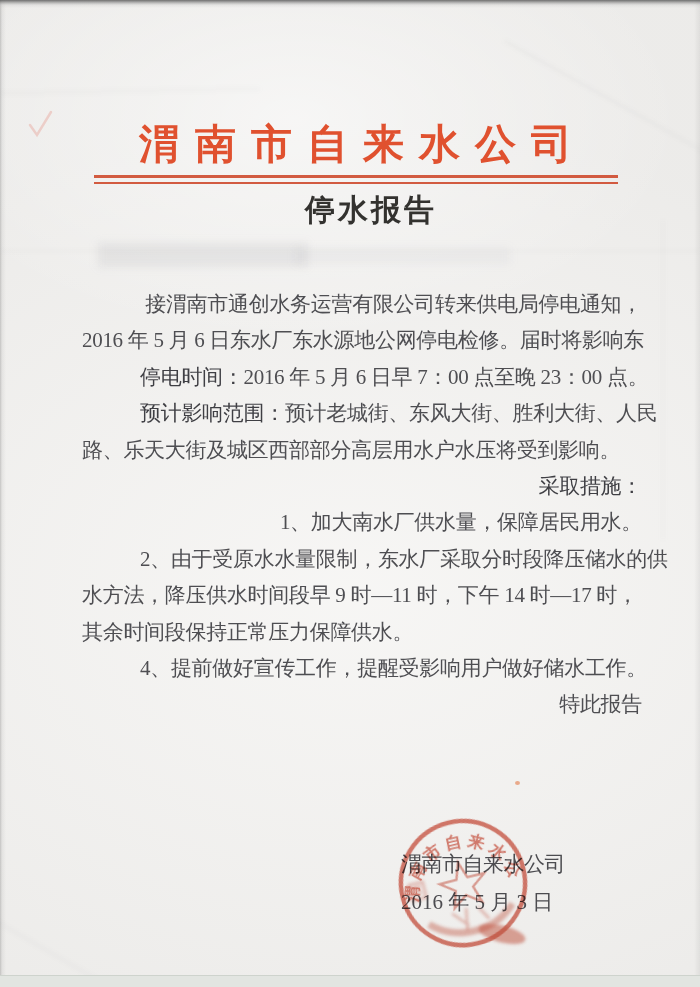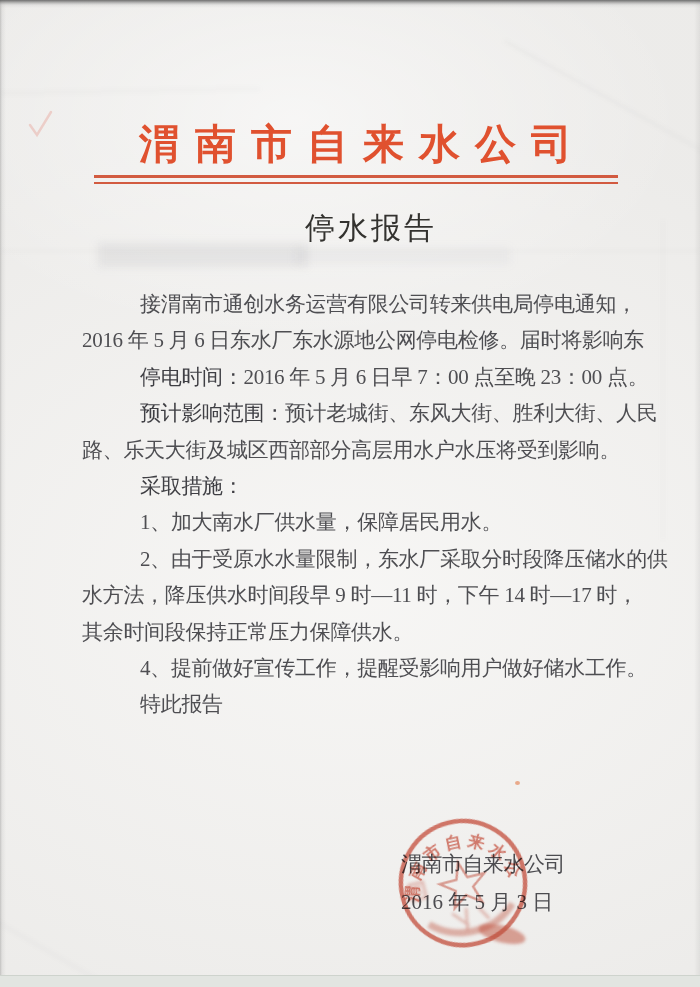--- a/index.html
+++ b/index.html
@@ -30,30 +30,30 @@
     font-size:41px;font-weight:bold;letter-spacing:15px;
     color:var(--header-red);white-space:nowrap;
   }
   .red-rule{
     position:absolute;left:94px;top:175px;width:524px;height:4px;
     border-top:3px solid var(--rule-red);
     border-bottom:2px solid var(--rule-red);
     opacity:.9;
   }
   .doc-title{
-    position:absolute;left:371px;top:208px;transform:translateX(-50%);
-    font-size:30px;font-weight:400;letter-spacing:3px;
+    position:absolute;left:371px;top:190px;transform:translateX(-50%);
+    font-size:30px;font-weight:700;letter-spacing:3px;
     color:#33322f;white-space:nowrap;
   }
   .body-block{
     position:absolute;left:82px;top:286px;width:560px;
     font-size:21px;color:var(--body-ink);
   }
   .bline{height:36.4px;line-height:36.4px;white-space:nowrap;letter-spacing:-0.3px;}
-  .bline.ind{padding-left:58px;}
+  .bline.ind{padding-left:58px;text-align:right;}
   .lbl{font-weight:normal;color:#3f3f44;}
   .sig-company{
     position:absolute;left:401px;top:850px;
     font-size:21px;color:#4c4c50;letter-spacing:-0.5px;white-space:nowrap;z-index:2;
   }
   .sig-date{
     position:absolute;left:401px;top:888px;
     font-size:21px;color:#4c4c50;white-space:nowrap;z-index:2;
   }
   .stamp{

